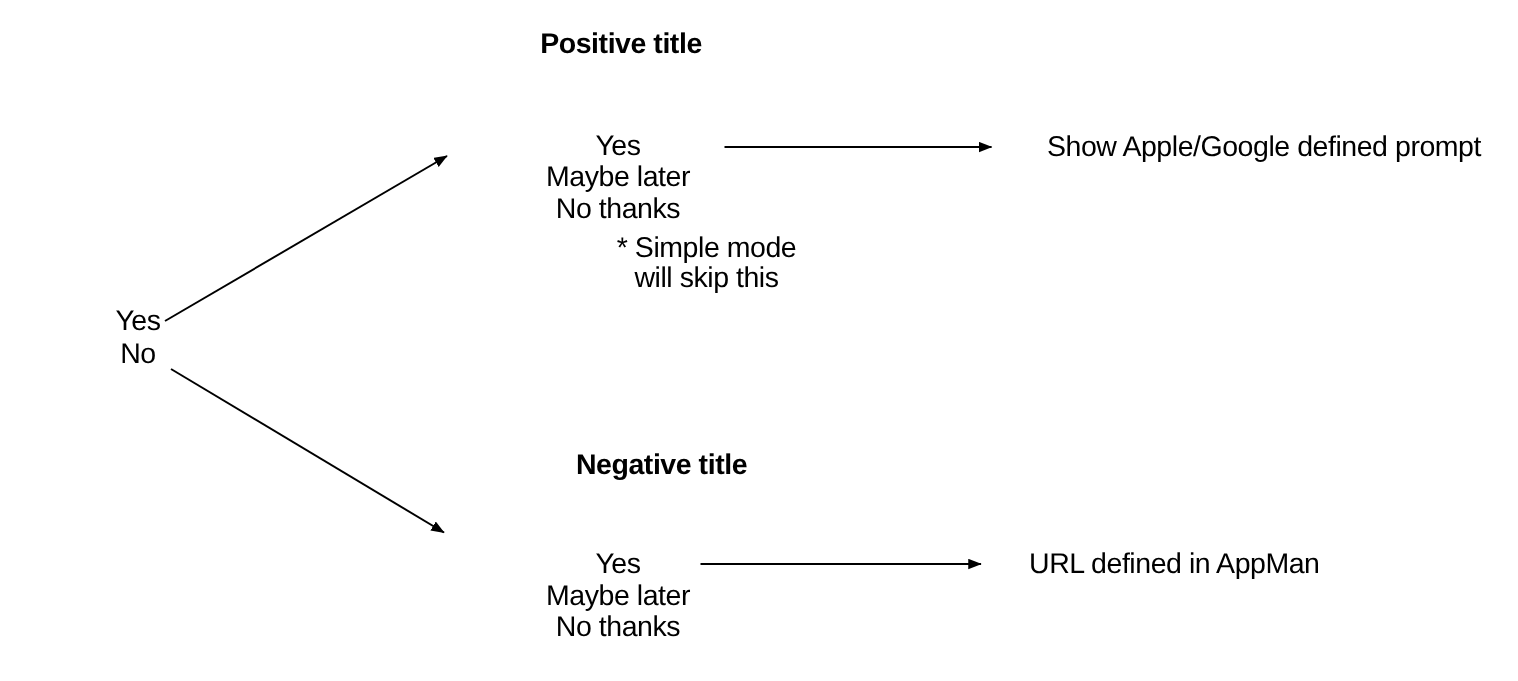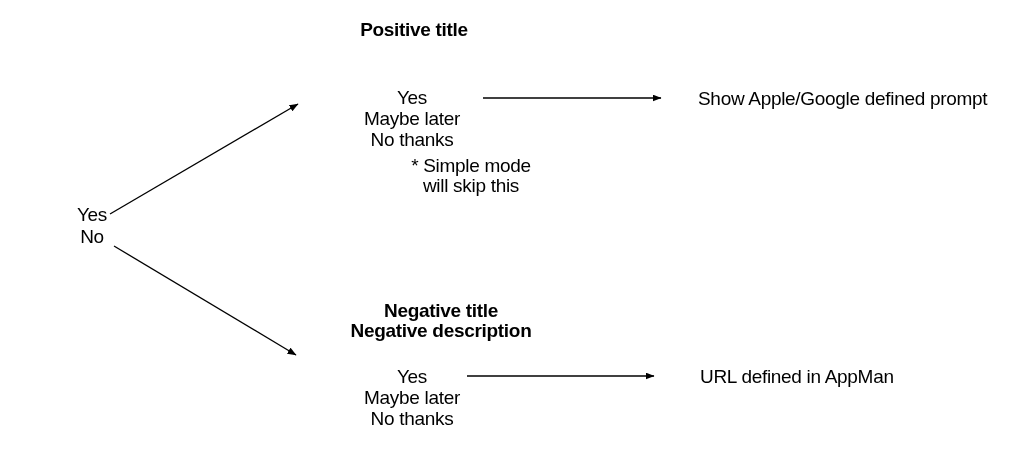--- a/index.html
+++ b/index.html
@@ -85,24 +85,23 @@
     <div>Maybe later</div>
     <div>No thanks</div>
   </div>
   <div class="center-block note" style="left:471px; top:156px;">
     <div>* Simple mode</div>
     <div>will skip this</div>
   </div>
 
   <div class="center-block node-title" style="left:415px; top:301px;margin-left:26px;">
     <div>Negative title</div>
-    <div>Negative description</div>
   </div>
   <div class="center-block options" style="left:412px; top:366px;">
     <div>Yes</div>
     <div>Maybe later</div>
     <div>No thanks</div>
   </div>
 
   <div class="left-block" style="left:698px; top:88px;">Show Apple/Google defined prompt</div>
-  <div class="left-block" style="left:700px; top:366px;">URL defined in AppMan</div>
+  <div class="left-block" style="left:686px; top:366px;">URL defined in AppMan</div>
 
 </div>
 
 </body></html>

